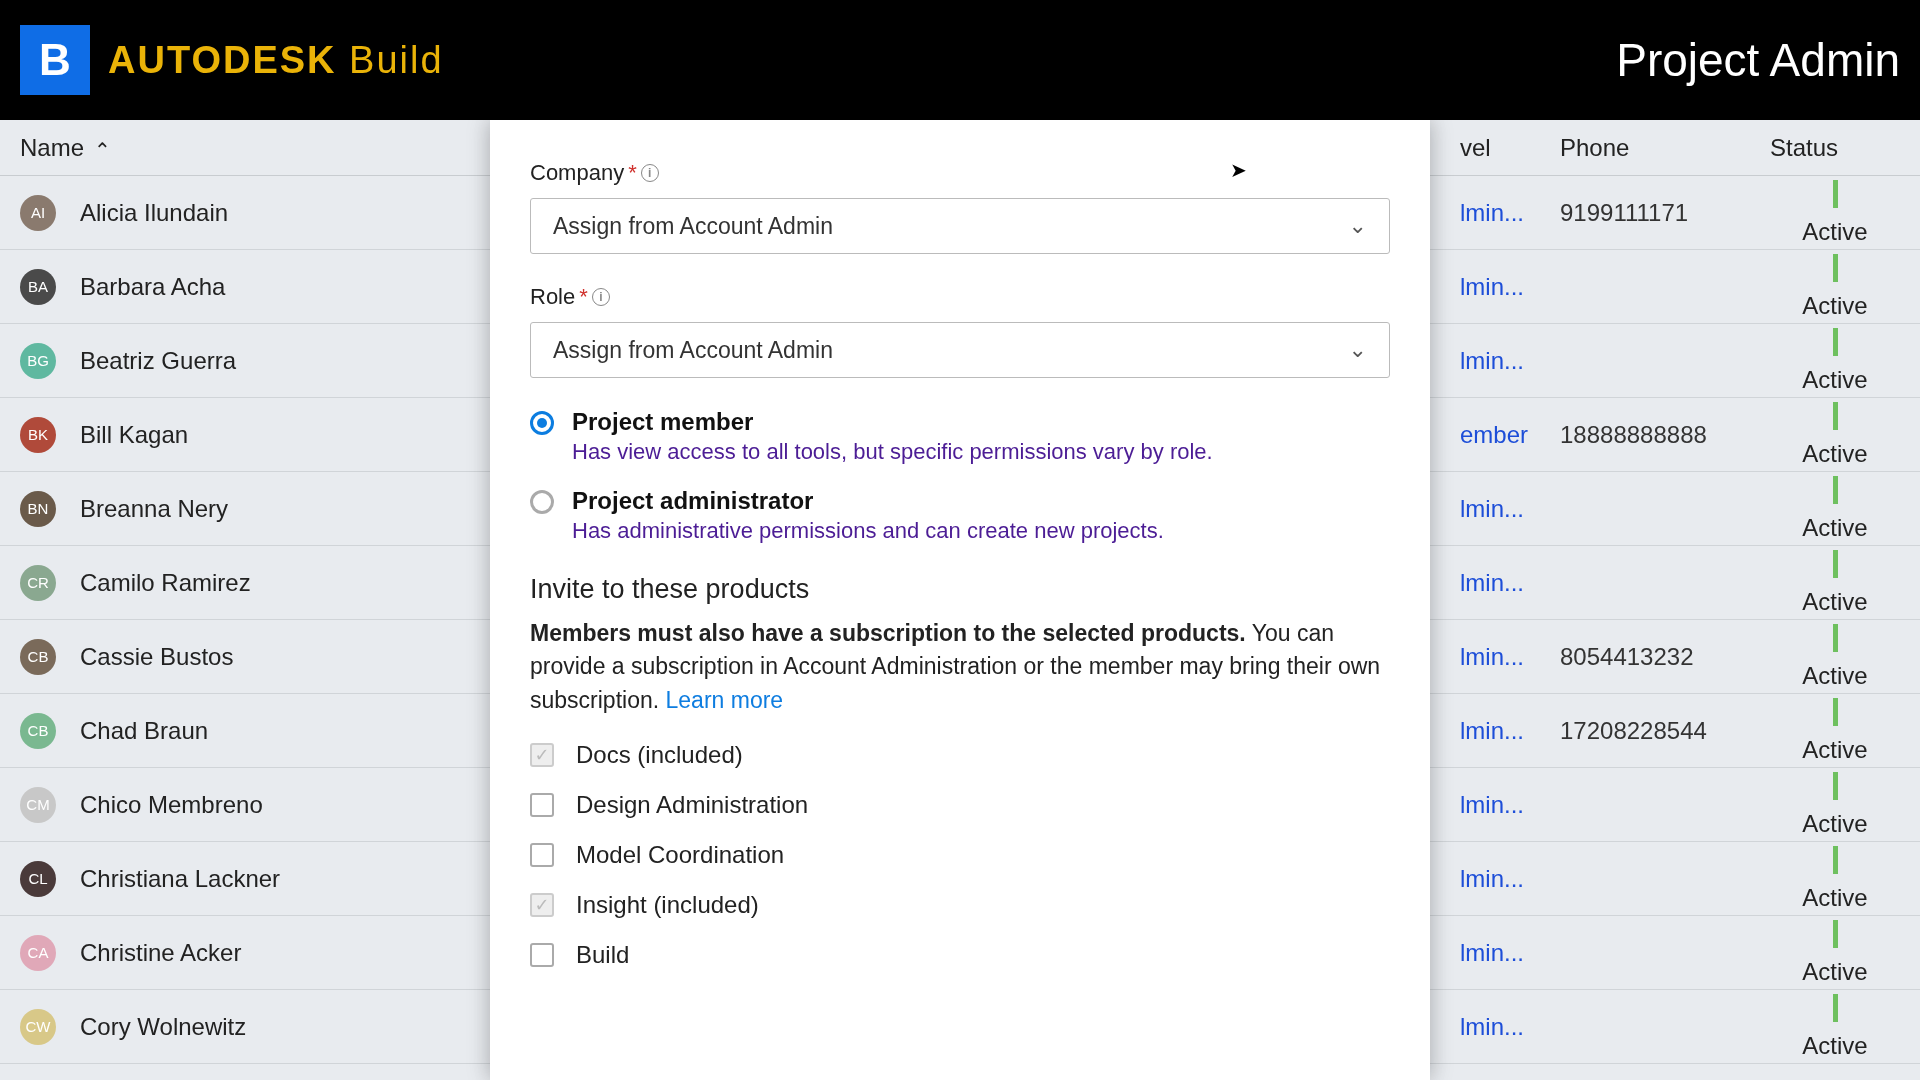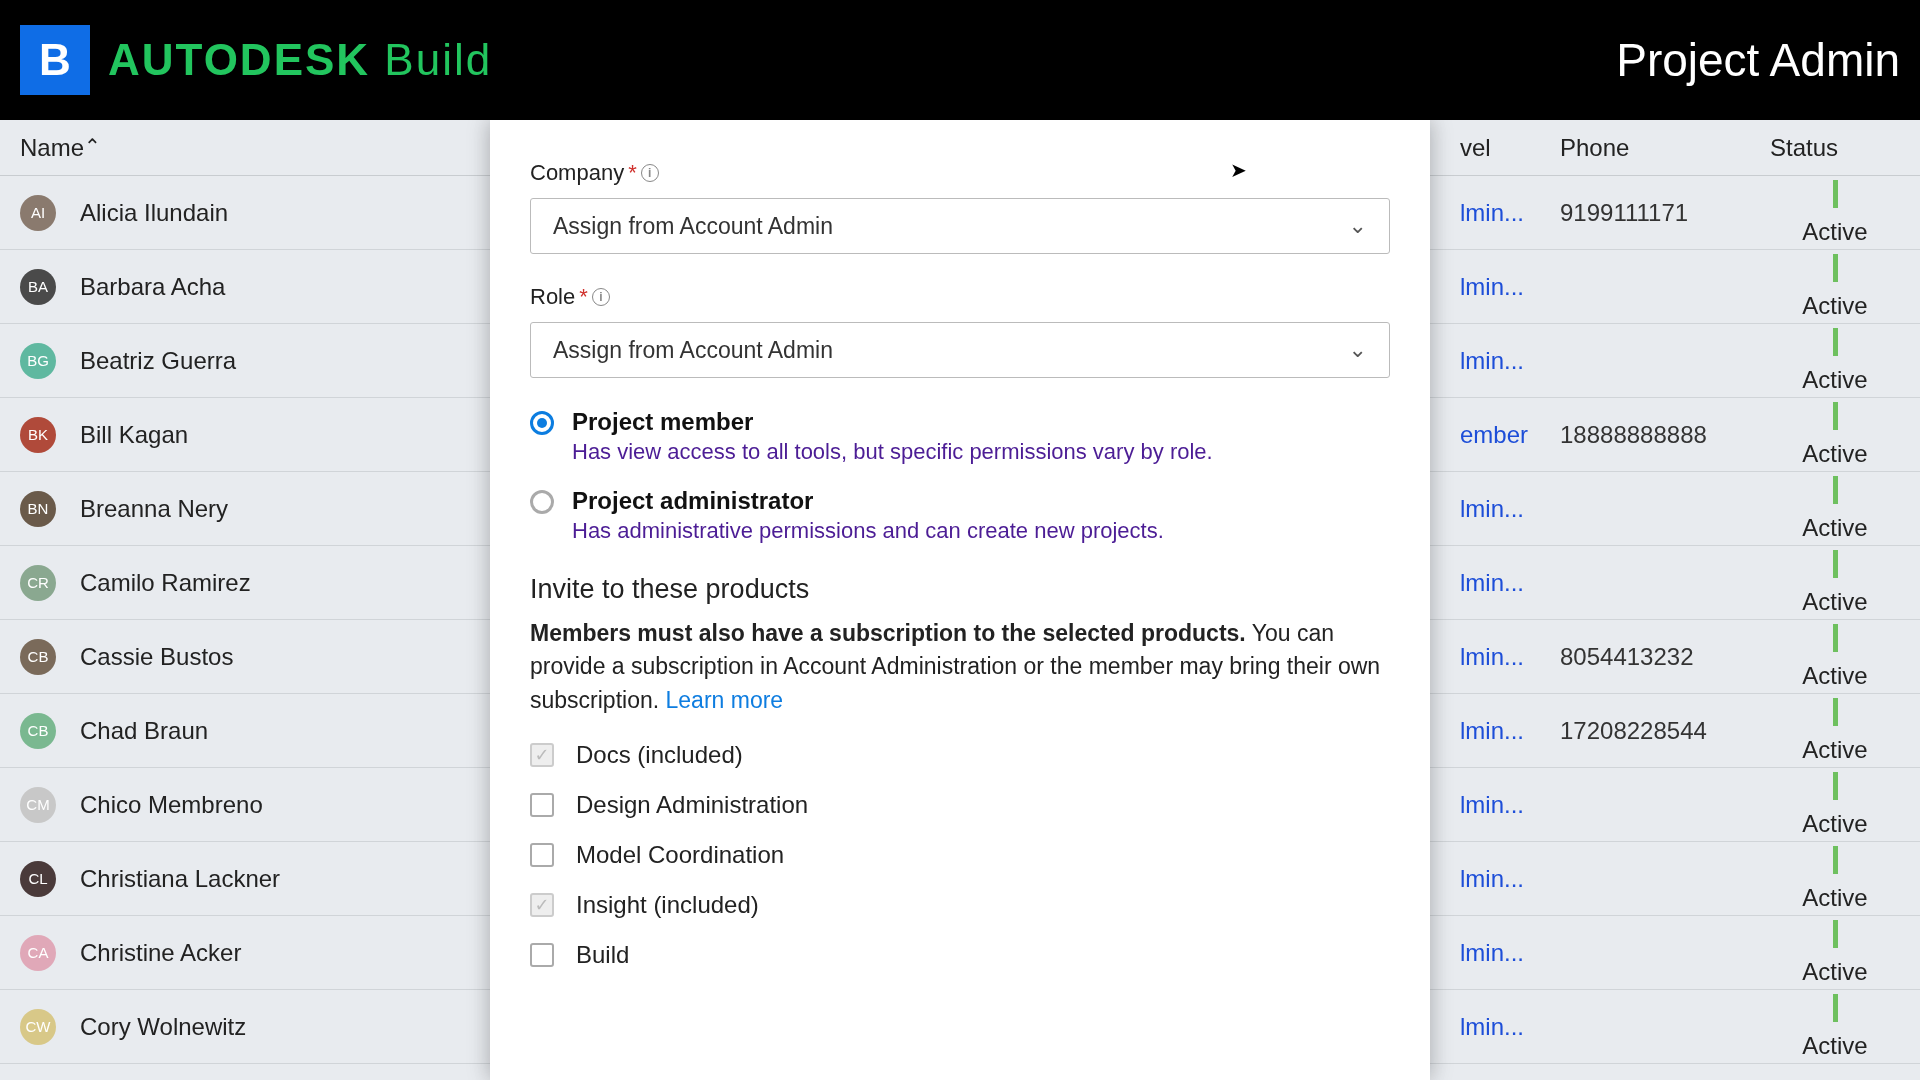--- a/index.html
+++ b/index.html
@@ -3,28 +3,28 @@
 <meta charset="utf-8">
 <style>
 * { margin: 0; padding: 0; box-sizing: border-box; font-family: -apple-system, BlinkMacSystemFont, 'Segoe UI', Arial, sans-serif; }
 body { width: 1920px; height: 1080px; overflow: hidden; background: #f5f5f5; position: relative; }
 
 
 .header { background: #000; height: 120px; display: flex; align-items: center; padding: 0 20px; justify-content: space-between; }
 .logo-group { display: flex; align-items: center; gap: 18px; }
 .logo-badge { width: 70px; height: 70px; background: #0f6de6; display: flex; align-items: center; justify-content: center; }
 .logo-badge span { color: #fff; font-weight: 800; font-size: 44px; }
-.brand { color: #22c55e; font-size: 44px; font-weight: 300; letter-spacing: 2px; }
+.brand { color: #eab308; font-size: 38px; font-weight: 300; letter-spacing: 2px; }
 .brand b { font-weight: 800; }
 .admin-title { color: #fff; font-size: 46px; font-weight: 400; }
 
 
 .table-wrap { position: absolute; top: 120px; left: 0; right: 0; bottom: 0; background: #e8ebef; }
 .table-header { display: flex; align-items: center; height: 56px; border-bottom: 1px solid #c8ccd0; padding: 0 20px; color: #222; font-weight: 500; font-size: 24px; }
-.col-name { width: 490px; display: flex; align-items: flex-start; }
+.col-name { width: 490px; display: flex; align-items: flex-end; gap: 10px; }
 .spacer-col { flex: 1; }
 .col-level { width: 100px; }
 .col-phone { width: 210px; }
 .col-status { width: 130px; }
 .sort-arrow { font-size: 20px; }
 
 .table-row { display: flex; align-items: center; height: 74px; border-bottom: 1px solid #d0d4d8; padding: 0 20px; font-size: 24px; color: #222; }
 .avatar { width: 36px; height: 36px; border-radius: 50%; margin-right: 24px; display: flex; align-items: center; justify-content: center; font-size: 15px; font-weight: 500; color: #fff; background: #7a8a9a; flex-shrink: 0; }
 .name-cell { width: 490px; display: flex; align-items: center; }
 .level-cell { width: 100px; overflow: hidden; text-overflow: ellipsis; white-space: nowrap; color: #1d4ed8; }

